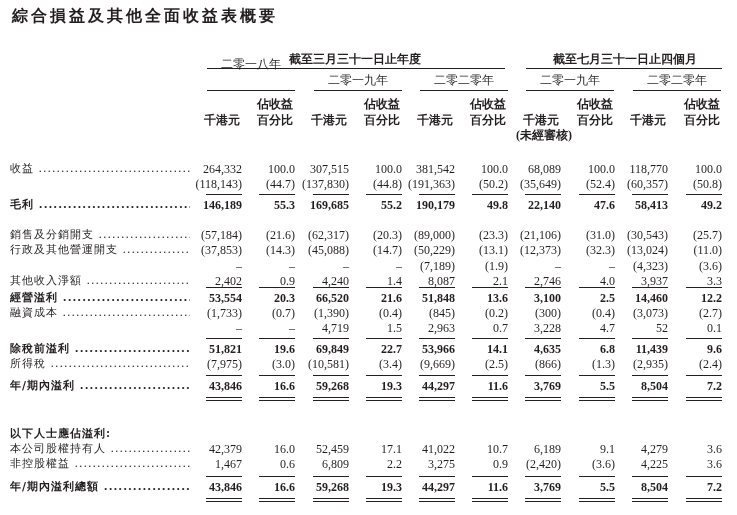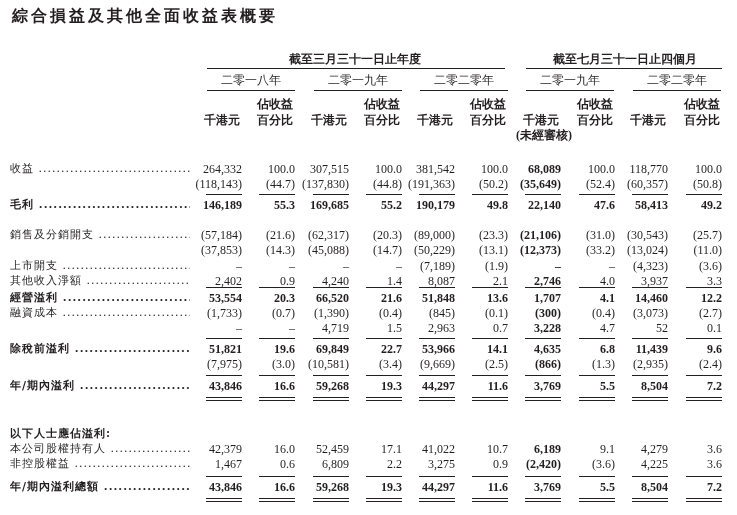--- a/index.html
+++ b/index.html
@@ -20,34 +20,34 @@
   .row { position: absolute; left: 0; width: 737px; height: 14px; font-size: 12px; }
   .row .label {
     position: absolute; left: 10px; width: 180px; white-space: nowrap; overflow: hidden;
     font-family: "DejaVu Serif", serif; font-size: 11px; letter-spacing: 1px; line-height: 14px;
   }
   .row .label::after { content: " ........................................................"; letter-spacing: 1px; }
   .row.nodots .label::after { content: ""; }
   .row .v { position: absolute; text-align: right; width: 60px; line-height: 14px; white-space: nowrap; }
   .row.bold .v, .row.bold .label { font-weight: bold; }
   .c0 { left: 182px; } .c1 { left: 235px; } .c2 { left: 289px; } .c3 { left: 342px; }
-  .c4 { left: 395px; } .c5 { left: 448px; } .c6 { left: 501px; font-weight: bold; } .c7 { left: 555px; }
+  .c4 { left: 395px; } .c5 { left: 448px; } .c6 { left: 501px; } .c7 { left: 555px; }
   .c8 { left: 608px; } .c9 { left: 662px; }
 </style>
 </head>
 <body>
 
 <div class="title">綜合損益及其他全面收益表概要</div>
 
 <div class="hdr bold" style="left:205px; width:300px; top:51px;">截至三月三十一日止年度</div>
 <div class="hdr bold" style="left:525px; width:200px; top:51px;">截至七月三十一日止四個月</div>
 <div class="rule" style="left:207px; width:298px; top:68px;"></div>
 <div class="rule" style="left:526px; width:196px; top:68px;"></div>
 
-<div class="hdr" style="left:207px; width:88px; top:72px;">二零一八年</div>
+<div class="hdr" style="left:207px; width:88px; top:56px;">二零一八年</div>
 <div class="hdr" style="left:314px; width:88px; top:72px;">二零一九年</div>
 <div class="hdr" style="left:420px; width:88px; top:72px;">二零二零年</div>
 <div class="hdr" style="left:526px; width:88px; top:72px;">二零一九年</div>
 <div class="hdr" style="left:633px; width:88px; top:72px;">二零二零年</div>
 <div class="rule" style="left:207px; width:88px; top:90px;"></div>
 <div class="rule" style="left:314px; width:88px; top:90px;"></div>
 <div class="rule" style="left:420px; width:88px; top:90px;"></div>
 <div class="rule" style="left:526px; width:88px; top:90px;"></div>
 <div class="rule" style="left:633px; width:88px; top:90px;"></div>
 
@@ -129,65 +129,65 @@
       <span class="v c2">(62,317)</span>
       <span class="v c3">(20.3)</span>
       <span class="v c4">(89,000)</span>
       <span class="v c5">(23.3)</span>
       <span class="v c6">(21,106)</span>
       <span class="v c7">(31.0)</span>
       <span class="v c8">(30,543)</span>
       <span class="v c9">(25.7)</span>
     </div>
     <div class="row" style="top:243px;">
+      <span class="label">行政及其他營運開支</span>
       <span class="v c0">(37,853)</span>
       <span class="v c1">(14.3)</span>
       <span class="v c2">(45,088)</span>
       <span class="v c3">(14.7)</span>
       <span class="v c4">(50,229)</span>
       <span class="v c5">(13.1)</span>
       <span class="v c6">(12,373)</span>
-      <span class="v c7">(33.2)</span>
+      <span class="v c7">(32.3)</span>
       <span class="v c8">(13,024)</span>
       <span class="v c9">(11.0)</span>
     </div>
     <div class="row" style="top:259px;">
-      <span class="label">上市開支</span>
       <span class="v c0">–</span>
       <span class="v c1">–</span>
       <span class="v c2">–</span>
       <span class="v c3">–</span>
       <span class="v c4">(7,189)</span>
       <span class="v c5">(1.9)</span>
       <span class="v c6">–</span>
       <span class="v c7">–</span>
       <span class="v c8">(4,323)</span>
       <span class="v c9">(3.6)</span>
     </div>
     <div class="row bold" style="top:291px;">
       <span class="label">經營溢利</span>
       <span class="v c0">53,554</span>
       <span class="v c1">20.3</span>
       <span class="v c2">66,520</span>
       <span class="v c3">21.6</span>
       <span class="v c4">51,848</span>
       <span class="v c5">13.6</span>
-      <span class="v c6">1,707</span>
-      <span class="v c7">4.1</span>
+      <span class="v c6">3,100</span>
+      <span class="v c7">2.5</span>
       <span class="v c8">14,460</span>
       <span class="v c9">12.2</span>
     </div>
     <div class="row" style="top:306px;">
       <span class="label">融資成本</span>
       <span class="v c0">(1,733)</span>
       <span class="v c1">(0.7)</span>
       <span class="v c2">(1,390)</span>
       <span class="v c3">(0.4)</span>
       <span class="v c4">(845)</span>
-      <span class="v c5">(0.1)</span>
+      <span class="v c5">(0.2)</span>
       <span class="v c6">(300)</span>
       <span class="v c7">(0.4)</span>
       <span class="v c8">(3,073)</span>
       <span class="v c9">(2.7)</span>
     </div>
     <div class="row" style="top:321px;">
       <span class="v c0">–</span>
       <span class="v c1">–</span>
       <span class="v c2">4,719</span>
       <span class="v c3">1.5</span>
@@ -205,20 +205,21 @@
       <span class="v c2">69,849</span>
       <span class="v c3">22.7</span>
       <span class="v c4">53,966</span>
       <span class="v c5">14.1</span>
       <span class="v c6">4,635</span>
       <span class="v c7">6.8</span>
       <span class="v c8">11,439</span>
       <span class="v c9">9.6</span>
     </div>
     <div class="row" style="top:357px;">
+      <span class="label">所得稅</span>
       <span class="v c0">(7,975)</span>
       <span class="v c1">(3.0)</span>
       <span class="v c2">(10,581)</span>
       <span class="v c3">(3.4)</span>
       <span class="v c4">(9,669)</span>
       <span class="v c5">(2.5)</span>
       <span class="v c6">(866)</span>
       <span class="v c7">(1.3)</span>
       <span class="v c8">(2,935)</span>
       <span class="v c9">(2.4)</span>

